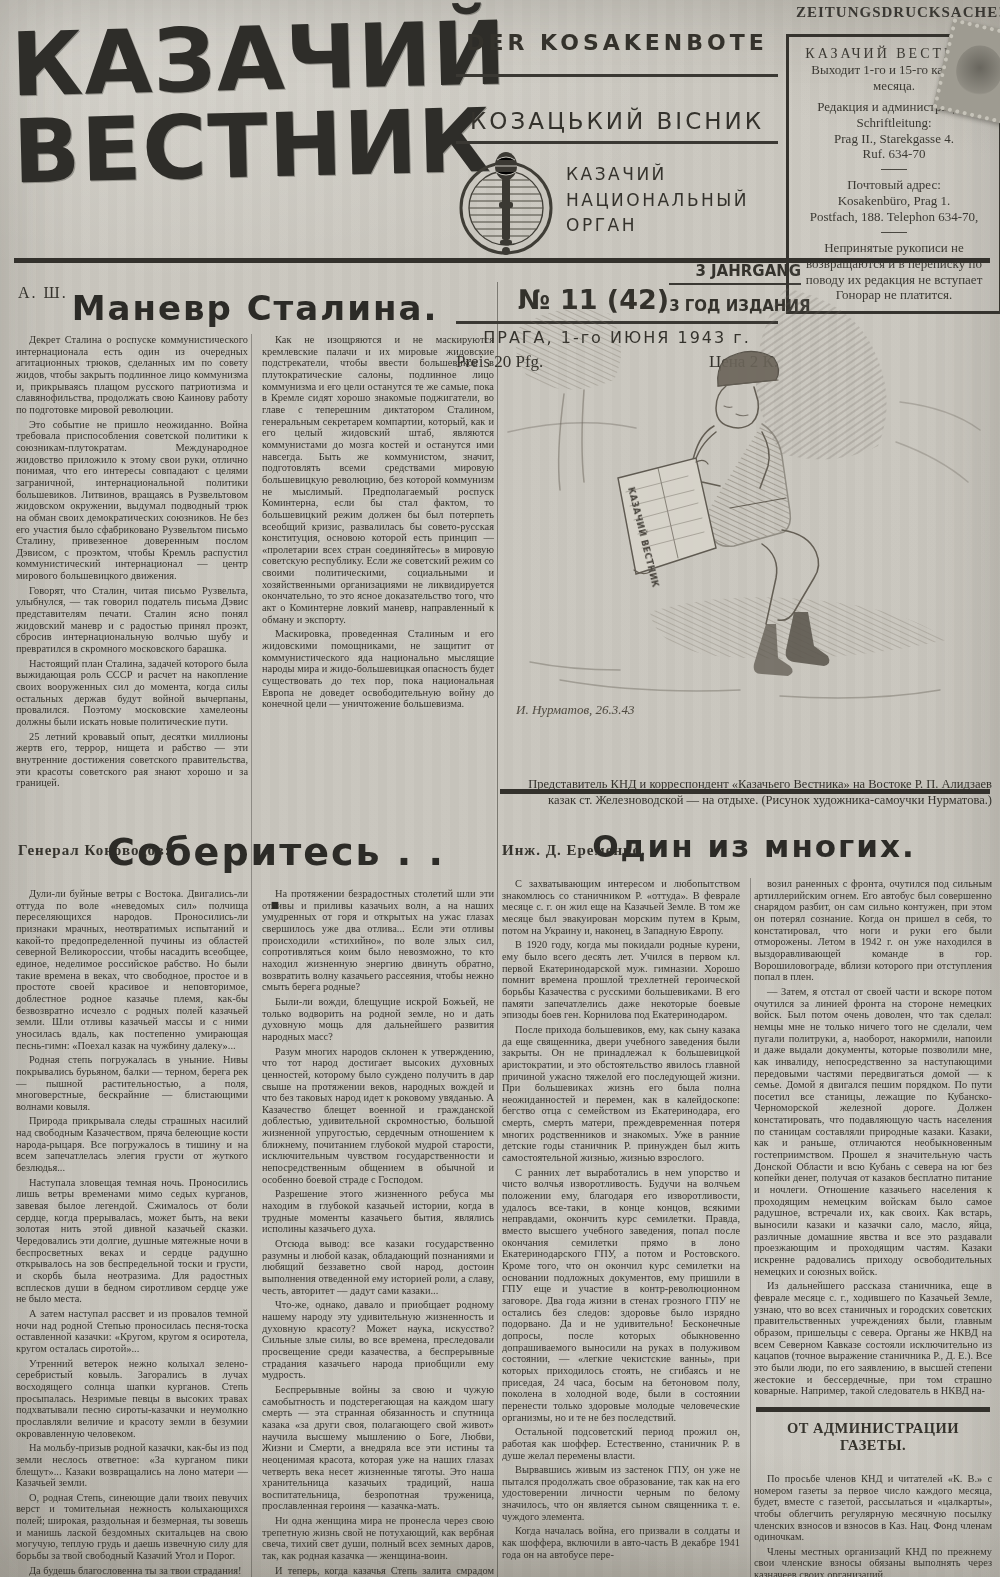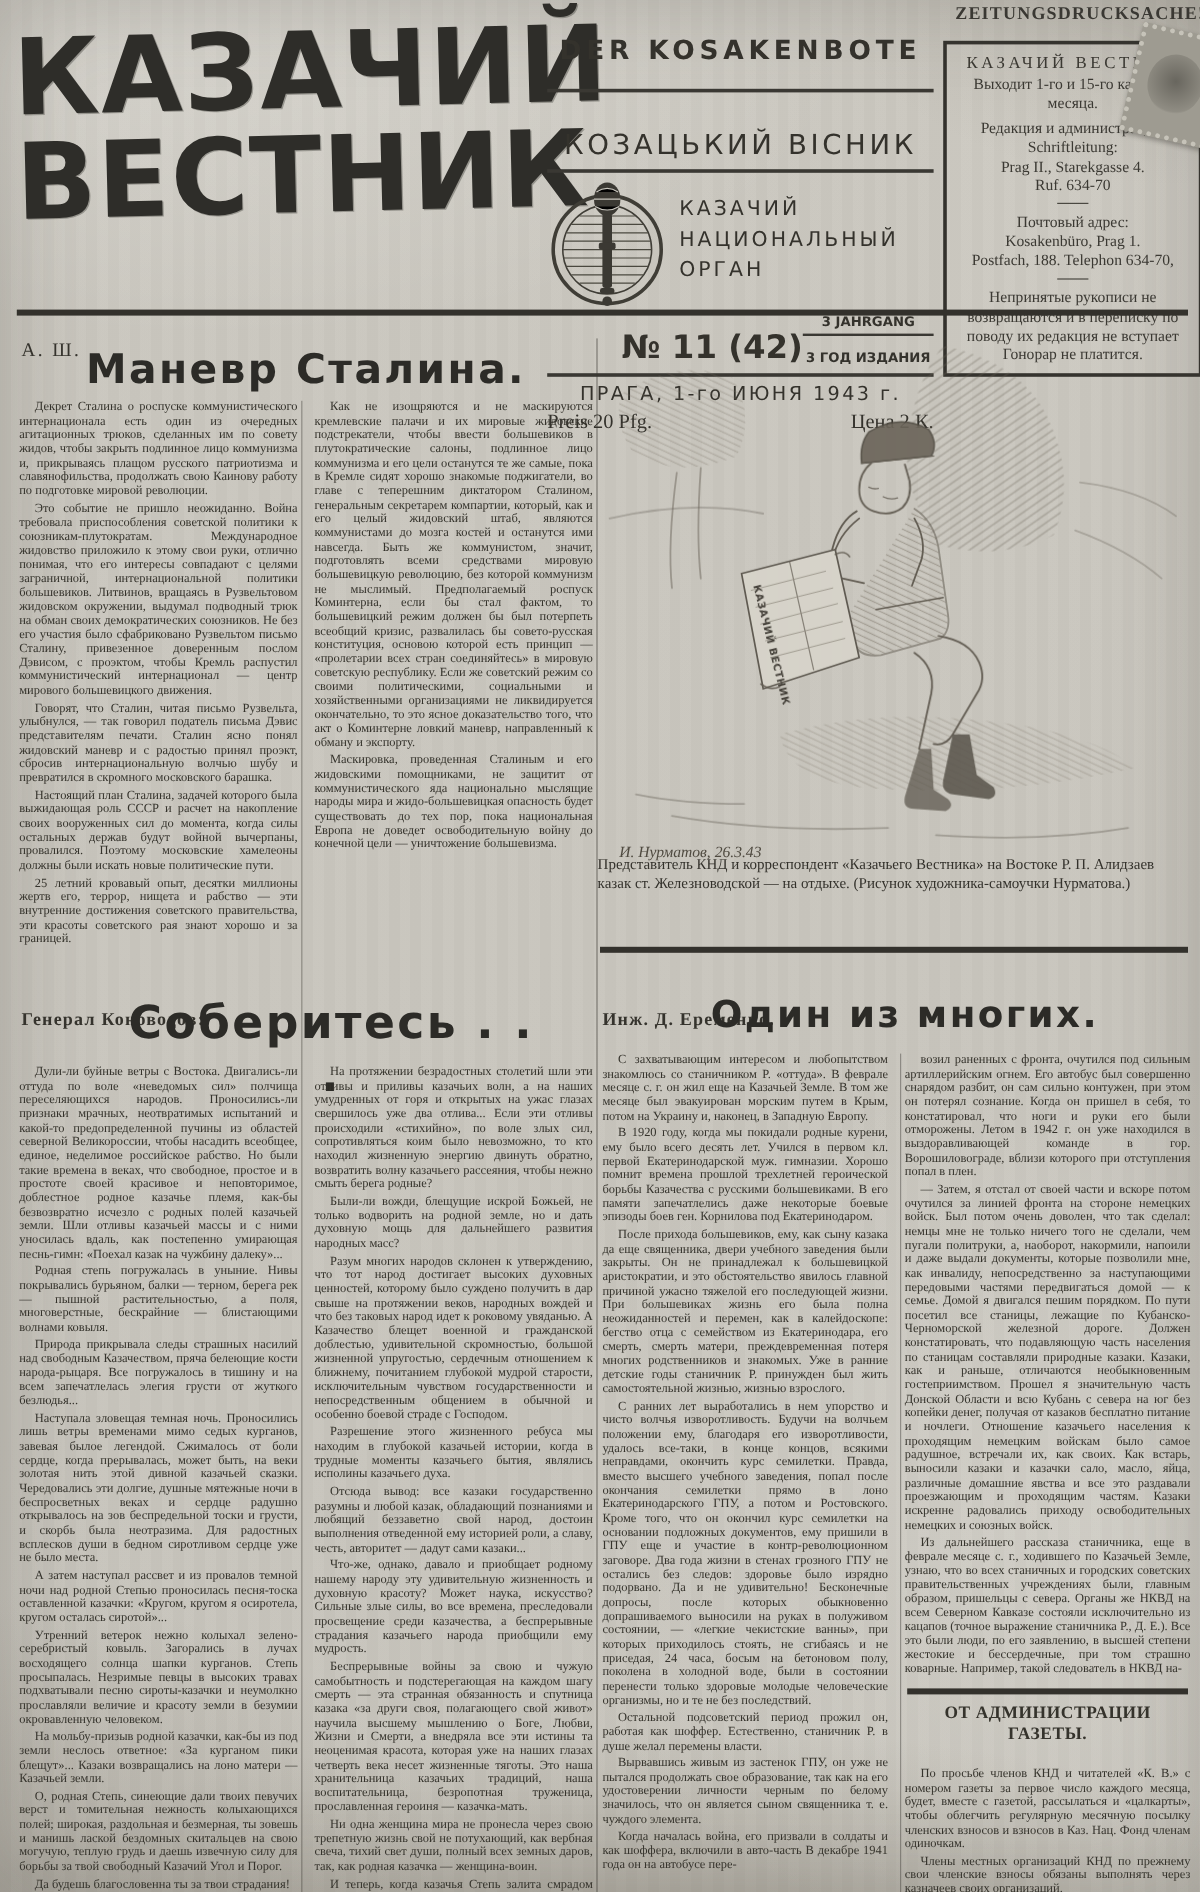--- a/index.html
+++ b/index.html
@@ -19,21 +19,21 @@
     font-family:"DejaVu Sans",sans-serif;font-weight:bold;color:#2e2d29;line-height:.99;
     text-shadow:1px 1px 0 rgba(46,45,41,.35);}
   .m-title div{font-size:88px;letter-spacing:1px;}
   .center-head{position:absolute;left:456px;top:30px;width:322px;color:#34322c;font-family:"DejaVu Sans",sans-serif;}
   .ch-german{font-weight:bold;font-size:22px;letter-spacing:4px;text-align:center;padding-bottom:19px;border-bottom:3px solid #3a3833;white-space:nowrap;}
   .ch-ukr{font-size:23px;letter-spacing:3px;text-align:center;padding:7px 0;border-bottom:3px solid #3a3833;white-space:nowrap;margin-top:24px;}
   .ch-row{display:flex;margin-top:6px;}
   .organ{margin:12px 0 0 10px;font-size:17px;letter-spacing:2.5px;line-height:1.5;}
   .issue-row{display:flex;align-items:flex-end;justify-content:space-between;padding-left:62px;margin-top:0;}
   .issue{font-size:27px;font-weight:bold;white-space:nowrap;}
-  .jahr{width:132px;text-align:center;font-weight:bold;font-size:11px;white-space:nowrap;}
+  .jahr{width:132px;text-align:right;font-weight:bold;font-size:15px;white-space:nowrap;}
   .jahr .jtop{padding-bottom:3px;border-bottom:2px solid #3a3833;}
   .jahr .jbot{padding-top:12px;}
   .ch-rule{height:3px;background:#3a3833;margin-top:6px;}
   .ch-date{font-size:16px;letter-spacing:2px;text-align:center;margin-top:4px;white-space:nowrap;}
   .ch-price{display:flex;justify-content:space-between;font-family:"Liberation Serif",serif;font-size:17px;margin-top:5px;}
   .zeitung{position:absolute;left:796px;top:4px;font-weight:bold;font-size:15px;letter-spacing:1px;color:#3a3833;}
   .info-box{position:absolute;left:786px;top:34px;width:198px;border:3px solid #35332e;padding:8px 6px;
     text-align:center;font-size:13px;line-height:1.22;color:#3b3933;background:rgba(255,255,255,.04);}
   .ib-name{letter-spacing:3px;font-size:14px;}
   .ib-gap{margin-top:5px;}
@@ -48,21 +48,21 @@
   .cols{display:flex;gap:14px;}
   .col{width:232px;}
   .col3,.col4{width:238px;}
   .byline{font-size:16px;letter-spacing:2px;color:#35332d;}
   .byline.b2{font-weight:bold;font-size:15px;letter-spacing:1px;}
   .headline{font-family:"DejaVu Sans",sans-serif;font-weight:bold;color:#2c2b27;text-align:center;letter-spacing:2px;}
   .a1-byline{position:absolute;left:18px;top:284px;}
   .a1-head{position:absolute;left:30px;top:288px;width:450px;font-size:34px;}
   .a1-cols{position:absolute;left:16px;top:334px;width:478px;}
   .illus{position:absolute;left:500px;top:282px;width:492px;height:450px;}
-  .caption{position:absolute;left:498px;top:712px;width:494px;text-align:left;font-size:12.5px;line-height:1.3;color:#34322c;}
+  .caption{position:absolute;left:498px;top:776px;width:494px;text-align:right;font-size:12.5px;line-height:1.3;color:#34322c;}
   .mid-rule{position:absolute;left:500px;top:789px;width:490px;height:5px;background:#33312c;}
   .a2-byline{position:absolute;left:18px;top:842px;}
   .a2-head{position:absolute;left:106px;top:830px;width:340px;font-size:38px;}
   .a2-cols{position:absolute;left:16px;top:888px;width:478px;}
   .a3-byline{position:absolute;left:502px;top:842px;}
   .a3-head{position:absolute;left:556px;top:828px;width:396px;font-size:31px;}
   .a3-cols{position:absolute;left:502px;top:878px;width:490px;}
   .c4-rule{height:5px;background:#33312c;margin:10px 2px 8px 2px;}
   .admin-title{text-align:center;font-weight:bold;font-size:14.5px;margin:2px 0 19px 0;letter-spacing:.5px;}
   .vr{position:absolute;width:1px;background:rgba(58,56,50,.42);}

